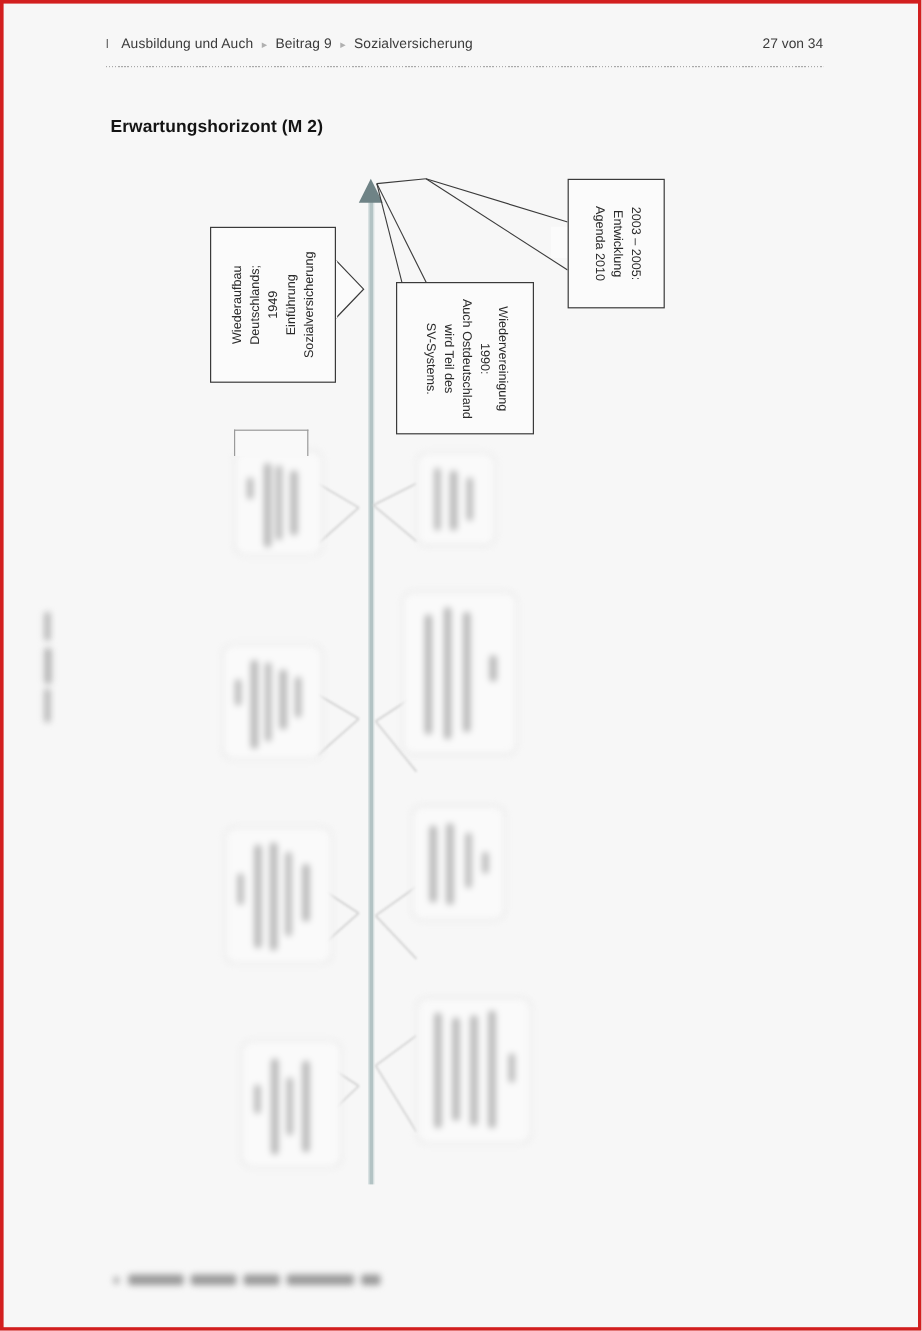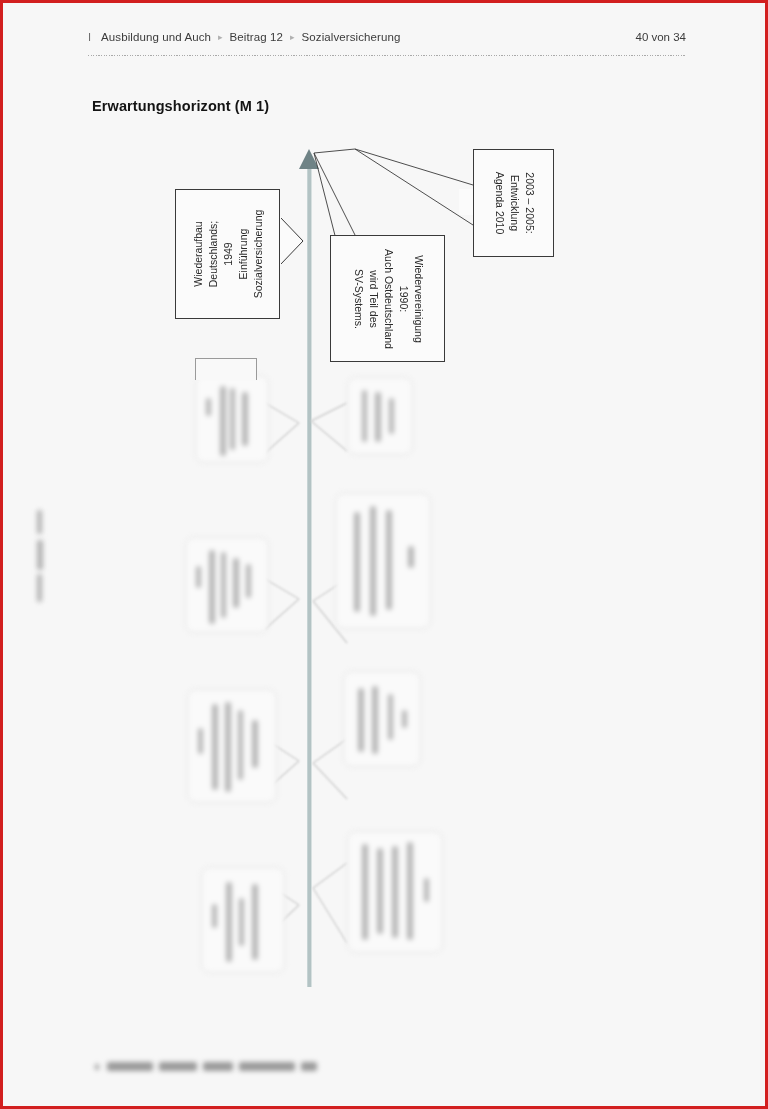--- a/index.html
+++ b/index.html
@@ -125,29 +125,29 @@
 </head>
 <body>
 
 <div id="page">
 
   <div id="header">
     <div class="crumbs">
       <span class="crumb-mark">I</span>
       <span class="crumb">Ausbildung und Auch</span>
       <span class="crumb-sep">▸</span>
-      <span class="crumb">Beitrag 12</span>
+      <span class="crumb">Beitrag 9</span>
       <span class="crumb-sep">▸</span>
       <span class="crumb">Sozialversicherung</span>
     </div>
-    <div class="pagenum">40 von 34</div>
+    <div class="pagenum">27 von 34</div>
   </div>
   <div id="headrule"></div>
 
-  <div id="title">Erwartungshorizont (M 1)</div>
+  <div id="title">Erwartungshorizont (M 2)</div>
 
   <div id="axis-line"></div>
   <div id="axis-head"></div>
 
   <svg class="tail" style="left:0;top:0;width:768px;height:400px;">
 
     <path d="M277,214 L300,238 L277,262" fill="#fbfbfb" stroke="#3a3a3a" stroke-width="1"></path>
     <line x1="277" y1="214" x2="277" y2="262" stroke="#fbfbfb" stroke-width="2"></line>
 
     <path d="M311,150 L364,256" stroke="#3a3a3a" stroke-width="0.9" fill="none"></path>

